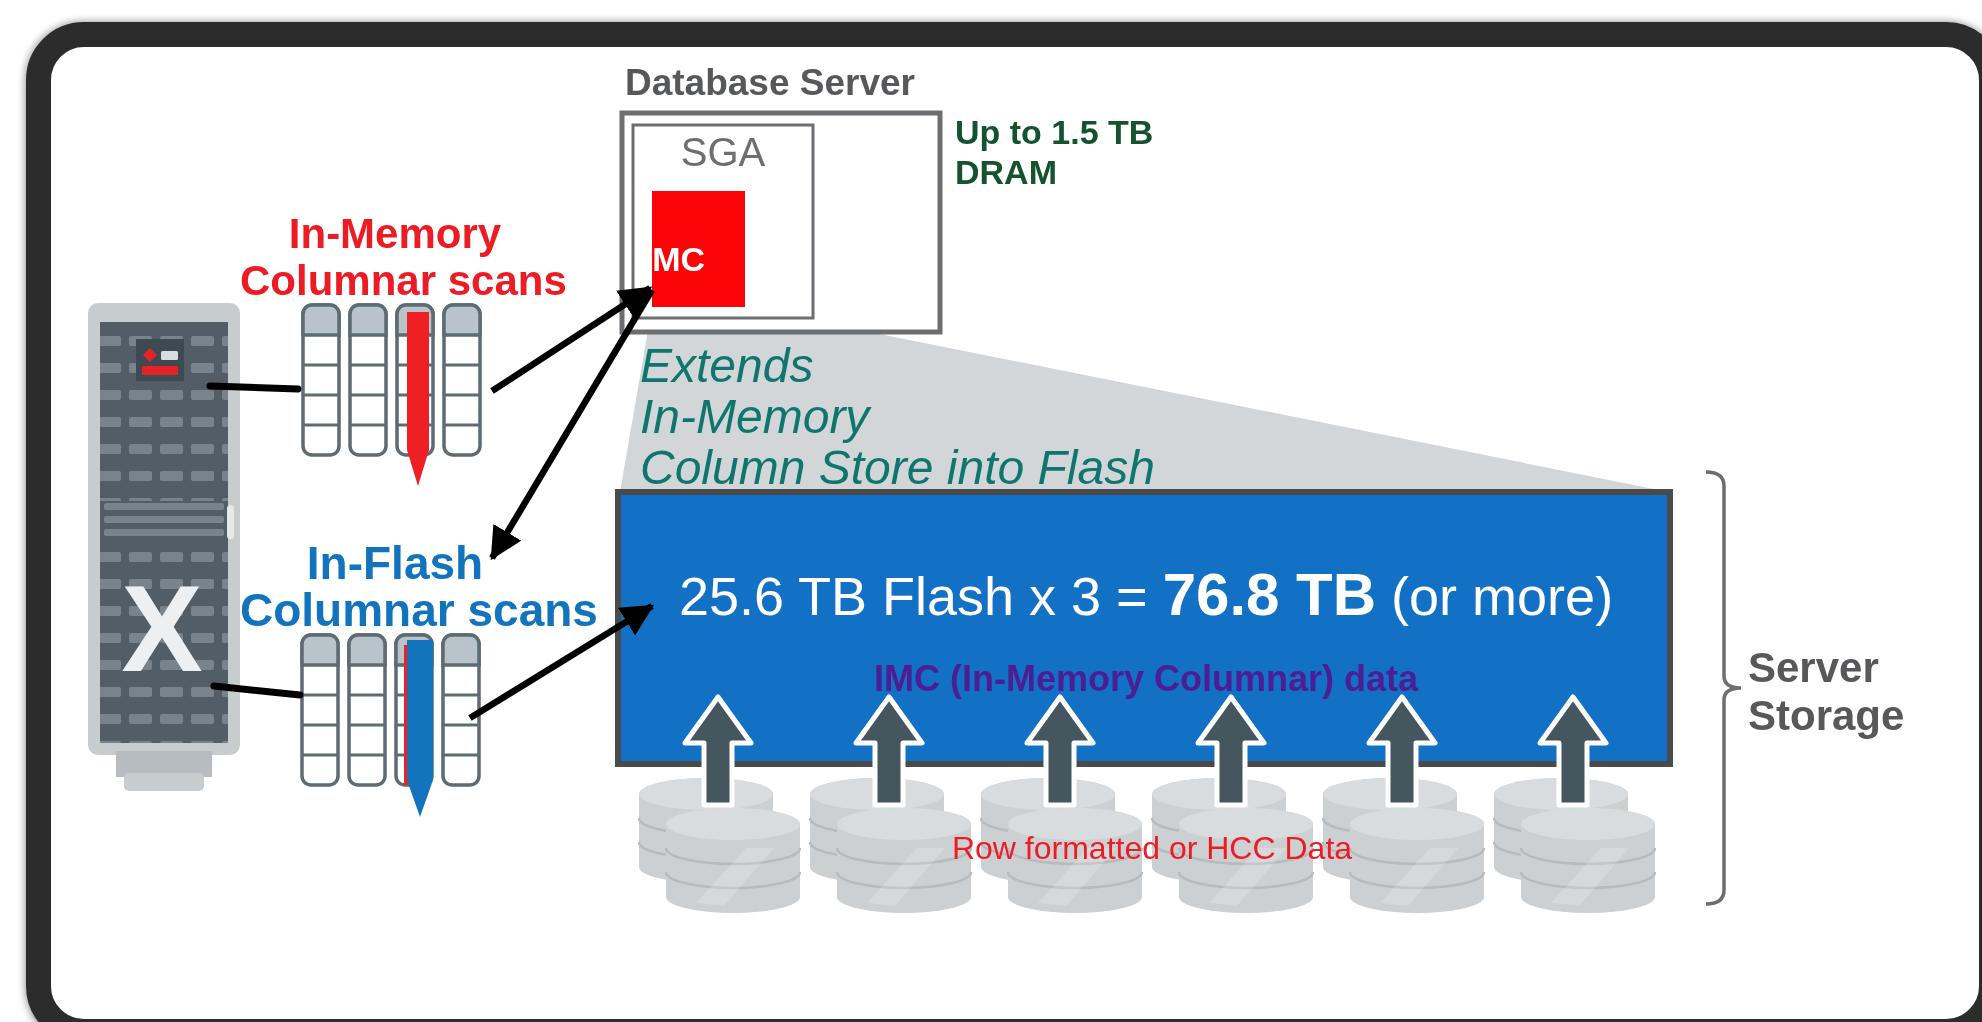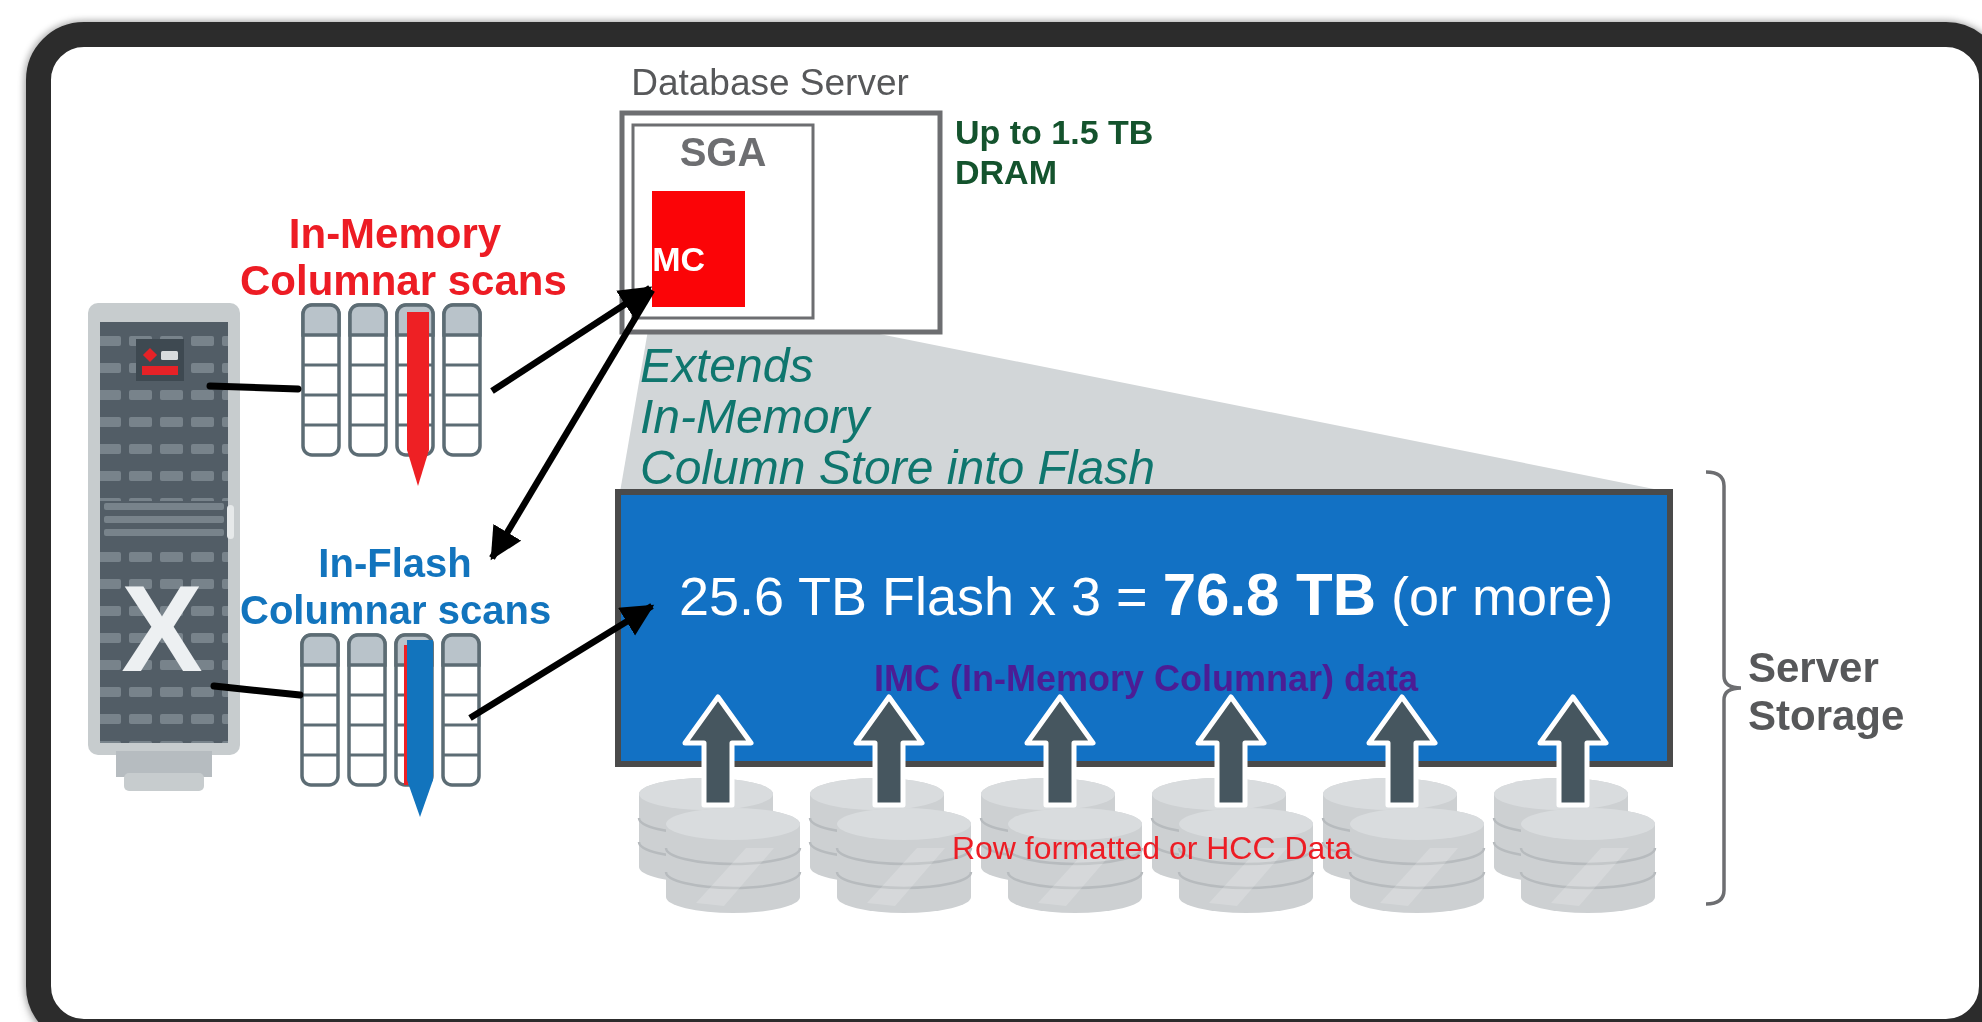--- a/index.html
+++ b/index.html
@@ -8,26 +8,26 @@
     font-family:"Liberation Sans",sans-serif;background:#ffffff;
   }
   
   #frame{
     position:absolute;left:26px;top:22px;width:1928px;height:972px;
     border:25px solid #2c2c2c;border-radius:58px;background:#ffffff;
     box-shadow:6px 8px 14px rgba(0,0,0,.45), -2px -2px 6px rgba(0,0,0,.25);
   }
   #gfx{position:absolute;left:0;top:0;width:1982px;height:1022px;}
   .txt{position:absolute;white-space:nowrap;}
-  .db-title{left:600px;top:62px;width:340px;text-align:center;font-size:37px;font-weight:normal;color:#57585a;}
-  .sga-label{left:633px;top:130px;width:180px;text-align:center;font-size:40px;font-weight:700;color:#6d6e71;}
+  .db-title{left:600px;top:62px;width:340px;text-align:center;font-size:37px;font-weight:bold;color:#57585a;}
+  .sga-label{left:633px;top:130px;width:180px;text-align:center;font-size:40px;font-weight:400;color:#6d6e71;}
   .imc-label{left:620px;top:240px;width:108px;text-align:center;font-size:34px;font-weight:bold;color:#ffffff;}
   .dram-note{left:955px;top:112px;width:300px;text-align:left;font-size:34px;font-weight:bold;color:#14532d;line-height:40px;}
   .inmem-label{left:240px;top:210px;width:310px;text-align:center;font-size:42px;font-weight:bold;color:#ed1c24;line-height:47px;}
-  .inflash-label{left:240px;top:540px;width:310px;text-align:center;font-size:40px;font-weight:bold;color:#1274bd;line-height:47px;}
+  .inflash-label{left:240px;top:540px;width:310px;text-align:center;font-size:46px;font-weight:bold;color:#1274bd;line-height:47px;}
   .extends-note{left:640px;top:340px;width:640px;text-align:left;font-style:italic;font-size:48px;color:#0f766e;line-height:51px;}
   .flash-line1{left:630px;top:560px;width:1032px;text-align:center;font-size:54px;color:#ffffff;}
   .flash-line1 .val{font-size:60px;font-weight:bold;}
   .flash-caption{left:630px;top:644px;width:1032px;text-align:center;font-size:36px;font-weight:bold;color:#4c1d95;margin-top:14px;}
   .row-data{left:702px;top:830px;width:900px;text-align:center;font-size:32px;font-weight:normal;color:#ed1c24;}
   .storage-label{left:1748px;top:644px;width:220px;text-align:left;font-size:42px;font-weight:bold;color:#57585a;line-height:48px;}
 </style>
 </head>
 <body>
 

